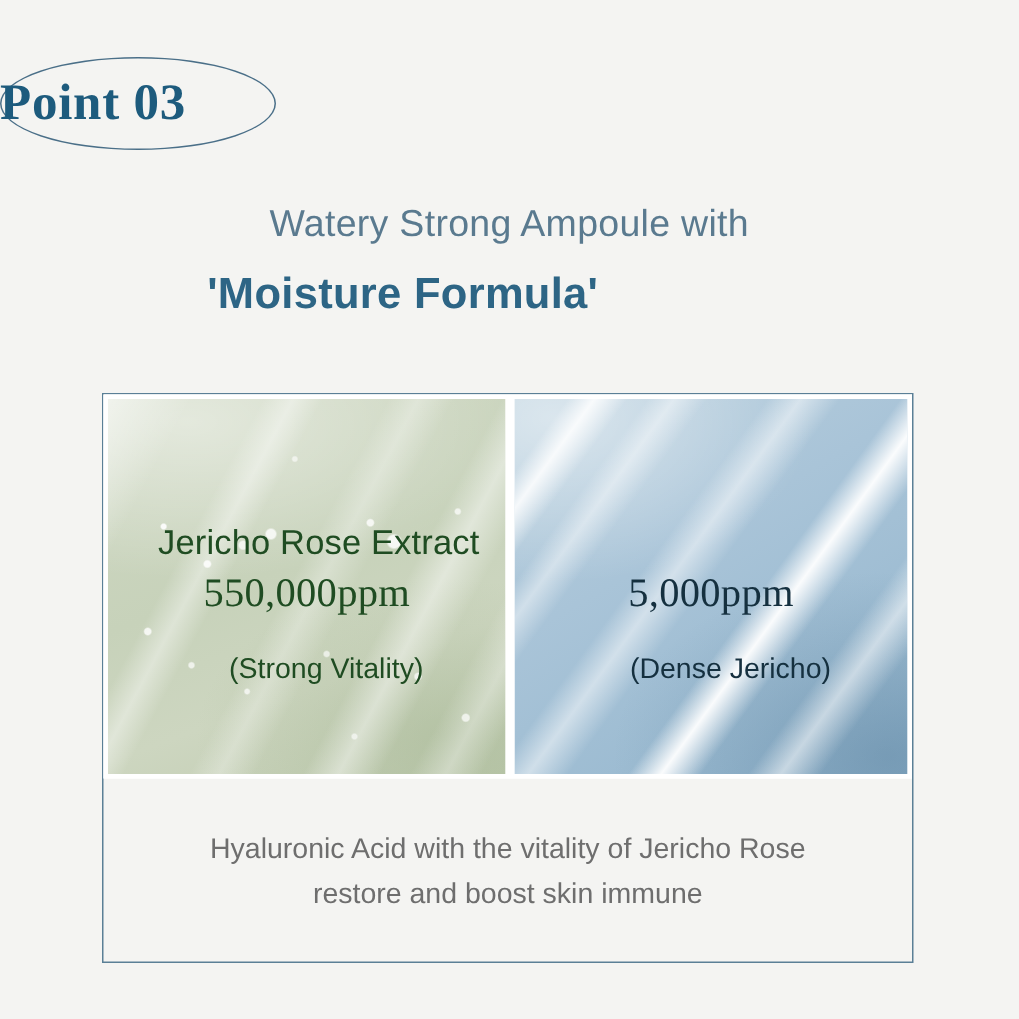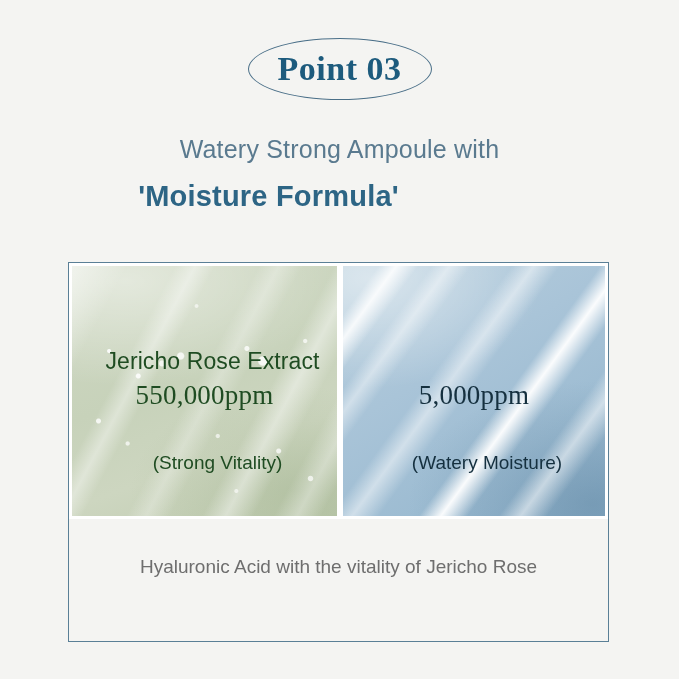--- a/index.html
+++ b/index.html
@@ -14,21 +14,21 @@
     overflow: hidden;
     position: relative;
   }
 
   
   .badge-wrap {
     position: absolute;
     left: 0;
     top: 38px;
     width: 679px;
-    text-align: center;
+    text-align: left;
   }
   .badge {
     display: inline-block;
     position: relative;
     width: 184px;
     height: 62px;
     line-height: 62px;
   }
   .badge-ellipse {
     position: absolute;
@@ -174,21 +174,21 @@
     text-align: center;
   }
   .p-note {
     font-size: 19px;
   }
   .green-txt { color: #1f4c22; }
   .blue-txt  { color: #15303f; }
 
   .tl-name   { top: 82px; padding-left: 16px; }
   .tl-amount { top: 114px; }
-  .tl-note   { top: 186px; padding-left: 26px; }
+  .tl-note   { top: 170px; padding-left: 26px; }
 
   
   .caption {
     position: absolute;
     left: 68px;
     top: 552px;
     width: 541px;
     text-align: center;
     font-size: 19px;
     line-height: 30px;
@@ -219,21 +219,22 @@
       <div class="panel-text p-name green-txt tl-name">Jericho Rose Extract</div>
       <div class="panel-text p-amount green-txt tl-amount">550,000ppm</div>
       <div class="panel-text p-note green-txt tl-note">(Strong Vitality)</div>
     </div>
   </div>
 
   <div class="panel panel-right">
     <div class="panel-inner">
       <div class="tex-blue"></div>
       <div class="panel-text p-amount blue-txt tl-amount">5,000ppm</div>
-      <div class="panel-text p-note blue-txt tl-note">(Watery Moisture)</div>
+      <div class="panel-text p-note blue-txt tl-note">(Dense Jericho)</div>
     </div>
   </div>
 
 </div>
 
 <div class="caption">
   <span class="caption-line">Hyaluronic Acid with the vitality of Jericho Rose</span>
+  <span class="caption-line">restore and boost skin immune</span>
 </div>
 
 </body></html>

